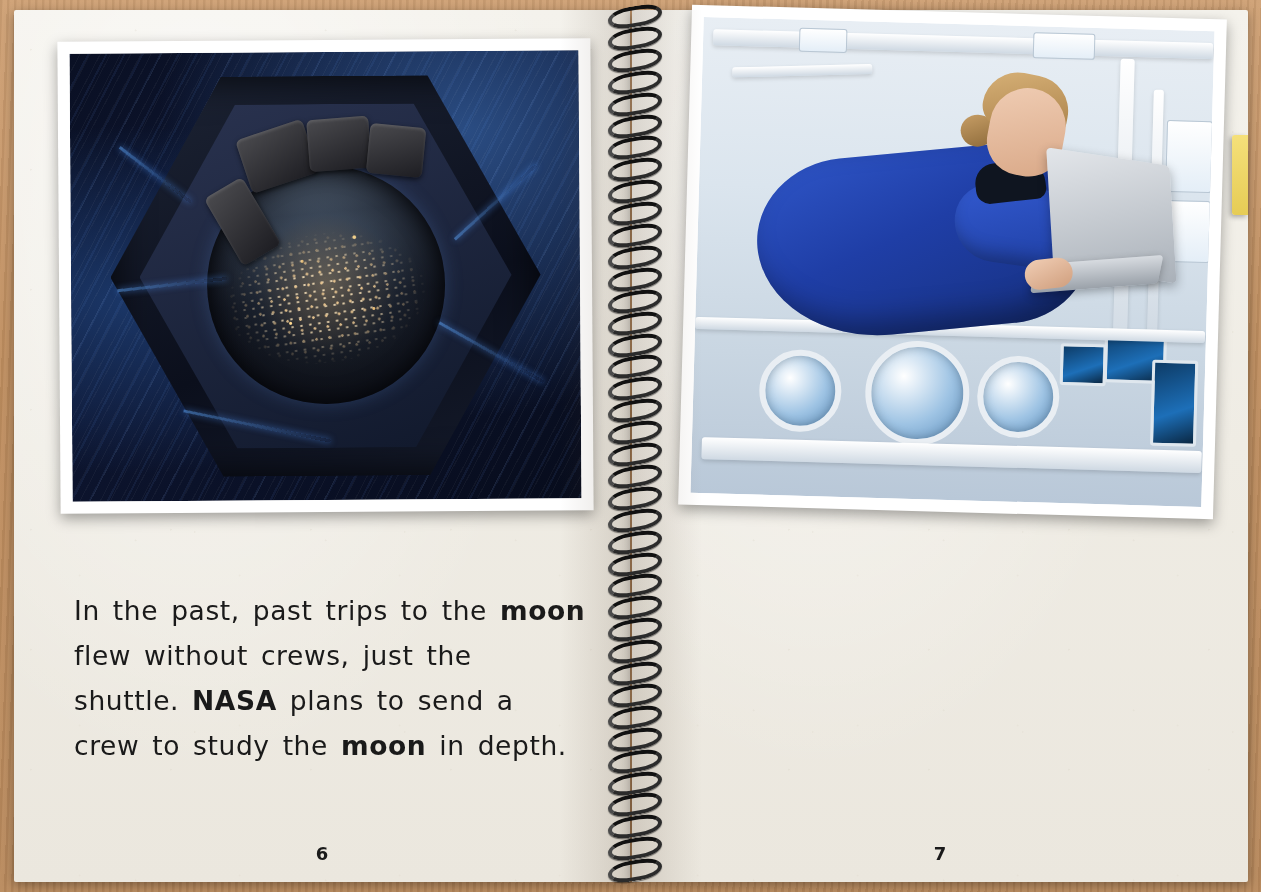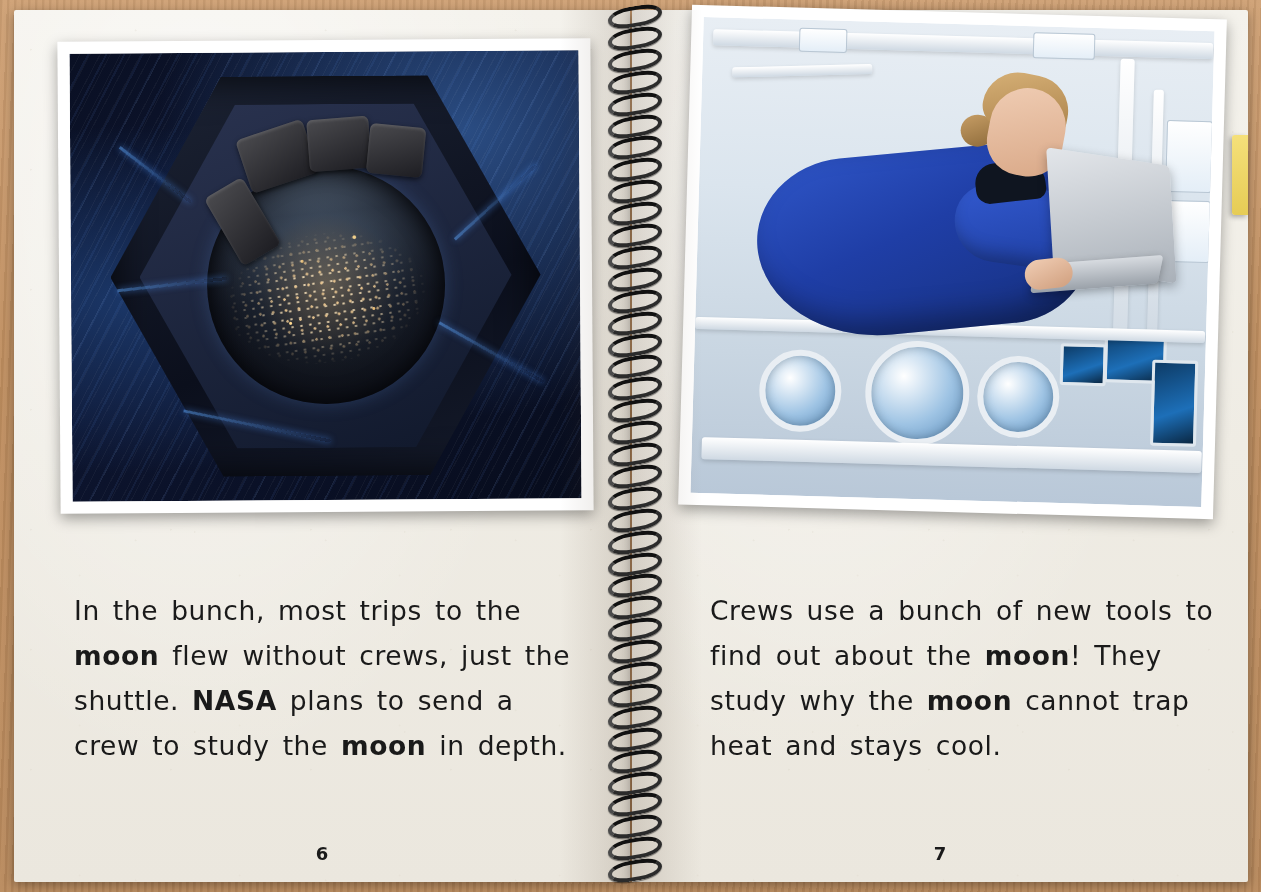--- a/index.html
+++ b/index.html
@@ -400,21 +400,21 @@
           <div class="rail" style="left:40px;top:120px;width:90px;height:3px;transform:rotate(38deg);"></div>
           <div class="rail" style="left:46px;top:230px;width:110px;height:3px;transform:rotate(-6deg);"></div>
           <div class="rail" style="left:370px;top:150px;width:110px;height:3px;transform:rotate(-42deg);"></div>
           <div class="rail" style="left:360px;top:300px;width:120px;height:3px;transform:rotate(30deg);"></div>
           <div class="rail" style="left:110px;top:372px;width:150px;height:3px;transform:rotate(12deg);"></div>
         </div>
       </div>
     </div>
 
     <div class="text-block text-left">
-      <span>In the bunch, most trips to the </span><b>moon</b><span> flew without crews, just the shuttle. </span><b>NASA</b><span> plans to send a crew to study the </span><b>moon</b><span> in depth.</span>
+      <span>In the past, past trips to the </span><b>moon</b><span> flew without crews, just the shuttle. </span><b>NASA</b><span> plans to send a crew to study the </span><b>moon</b><span> in depth.</span>
     </div>
 
     <div class="page-number">6</div>
   </div>
 
   <div class="page right">
     <div class="speckle"></div>
 
     <div class="photo photo-2">
       <div class="inner">
@@ -444,23 +444,20 @@
             <div class="hair"></div>
             <div class="head"></div>
             <div class="laptop-lid"></div>
             <div class="laptop-base"></div>
             <div class="hand"></div>
           </div>
         </div>
       </div>
     </div>
 
-    <div class="text-block text-right">
-      <span>Crews use a bunch of new tools to find out about the </span><b>moon</b><span>! They study why the </span><b>moon</b><span> cannot trap heat and stays cool.</span>
-    </div>
 
     <div class="page-number">7</div>
 
     <div class="tab-marker"></div>
   </div>
 
   <div class="spiral" id="spiral">
       <div class="coil" style="top: 0px;">
         <div class="wire"></div>
       </div>

